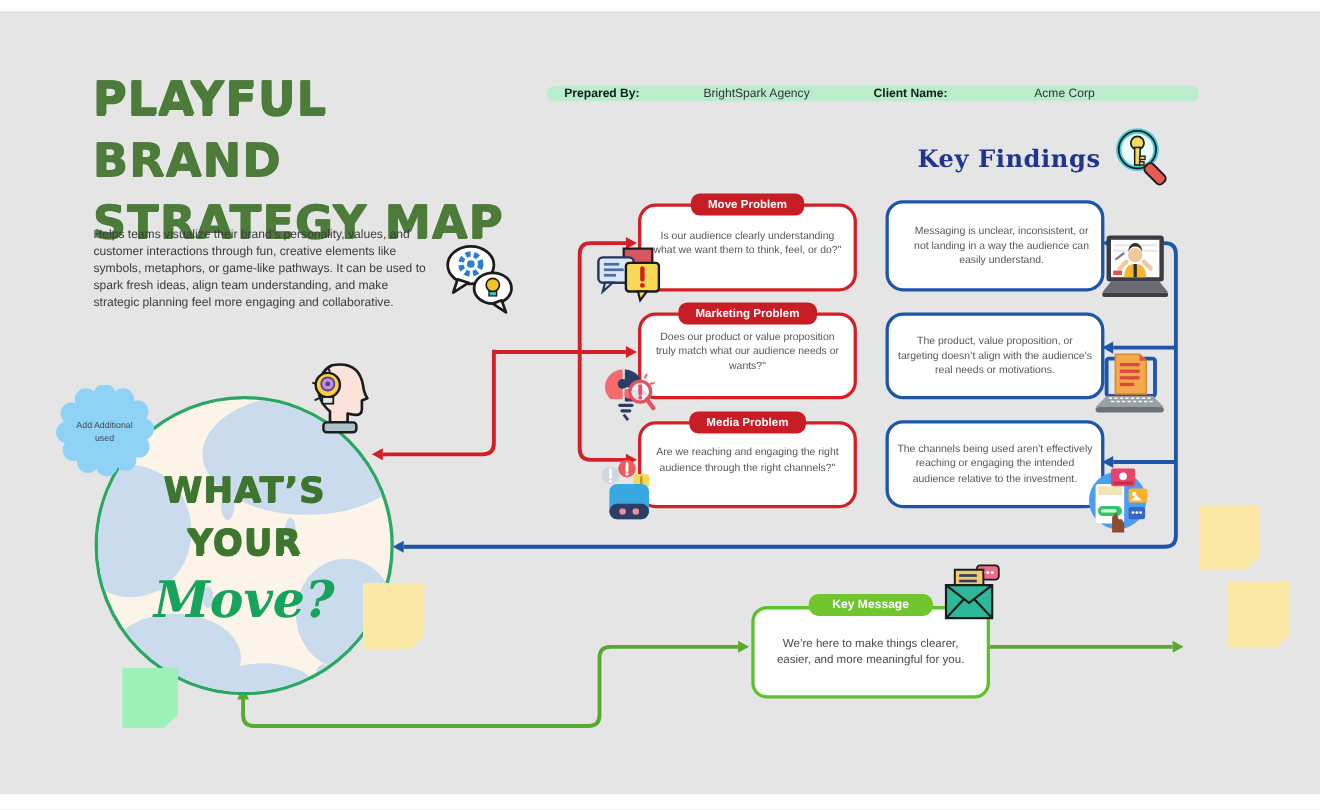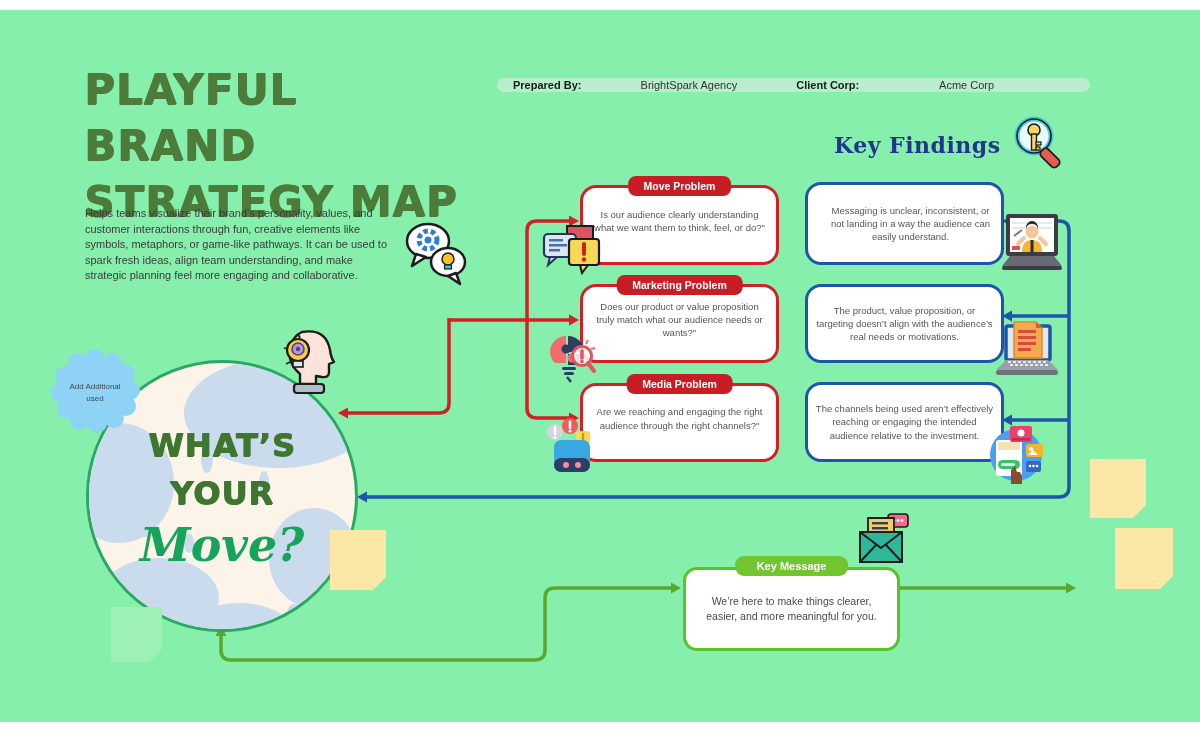--- a/index.html
+++ b/index.html
@@ -1,18 +1,18 @@
 <!DOCTYPE html>
 <html><head>
 <meta charset="utf-8">
 <style>
   * { margin:0; padding:0; box-sizing:border-box; }
   html,body { width:1200px; height:736px; }
   body { font-family:"Liberation Sans", sans-serif; background:#fff; }
-  .canvas { position:relative; width:1200px; height:736px; background:#86efac; overflow:hidden; }
+  .canvas { position:relative; width:1200px; height:736px; background:#e5e5e5; overflow:hidden; }
   .bar-top, .bar-bottom { position:absolute; left:0; width:1200px; background:#ffffff; }
   .bar-top { top:0; height:10px; }
   .bar-bottom { bottom:0; height:14px; }
 
   
   .title { position:absolute; left:84px; top:62px; width:390px; color:#4C7B3A;
            font-family:"DejaVu Sans", sans-serif; font-weight:bold; font-size:42px; line-height:56px;
            letter-spacing:1px; text-shadow:1px 0 0 currentColor, 0 1px 0 currentColor; }
   .desc { position:absolute; left:85px; top:206px; width:312px; font-size:11px; line-height:15.5px; color:#3b3b3b; }
 
@@ -55,21 +55,21 @@
   .cloud .cloud-text { position:absolute; inset:0; display:flex; align-items:center; justify-content:center;
                        text-align:center; font-size:8px; line-height:1.5; color:#3f4a52; padding:0 14px; }
 
   
   .sticky { position:absolute; clip-path:polygon(0 0,100% 0,100% calc(100% - 13px),calc(100% - 13px) 100%,0 100%); }
   .sticky.yellow { background:#FBE8A7; }
   .sticky.green  { background:#9DF0B6; }
 
   
   .key-message { position:absolute; left:683px; top:551px; width:217px; height:84px; background:#fff;
-                 border:3px solid #5CC22C; border-radius:14px; display:flex; align-items:center; justify-content:center;margin-top:16px; }
+                 border:3px solid #5CC22C; border-radius:14px; display:flex; align-items:center; justify-content:center; }
   .key-message .pill { position:absolute; top:-14px; left:50%; transform:translateX(-50%); background:#71C52F;
                        color:#fff; font-weight:bold; font-size:11px; padding:4px 22px; border-radius:9px; white-space:nowrap; }
   .key-message .boxtext { font-size:10.5px; color:#4a4a4c; width:90%; padding:0; }
 
   .icon { position:absolute; }
   svg { display:block; }
   .overlay { position:absolute; inset:0; pointer-events:none; }
 </style>
 </head>
 <body>
@@ -127,21 +127,21 @@
       <ellipse cx="46" cy="44" rx="17" ry="14" fill="#fff" stroke="#1c1c1c" stroke-width="2.5"></ellipse>
       <path d="M54,55 L58,66 L46,58 Z" fill="#fff" stroke="#1c1c1c" stroke-width="2.5" stroke-linejoin="round"></path>
       <circle cx="46" cy="41" r="6" fill="#f5c325" stroke="#1c1c1c" stroke-width="1.5"></circle>
       <rect x="42.5" y="47" width="7" height="4" fill="#49bfc9" stroke="#1c1c1c" stroke-width="1.2"></rect>
     </svg>
   </div>
 
   <div class="header-bar">
     <span class="lbl">Prepared By:</span>
     <span class="val">BrightSpark Agency</span>
-    <span class="lbl">Client Corp:</span>
+    <span class="lbl">Client Name:</span>
     <span class="val">Acme Corp</span>
   </div>
 
 
   <div class="heading-findings">
     <span class="heading-text">Key Findings</span>
     <span>
       <svg width="58" height="62" viewBox="0 0 58 62">
         <circle cx="25" cy="22" r="17" fill="#eafbfd" stroke="#49cbd8" stroke-width="5"></circle>
         <circle cx="25" cy="22" r="17" fill="none" stroke="#1c1c1c" stroke-width="1.6"></circle>

